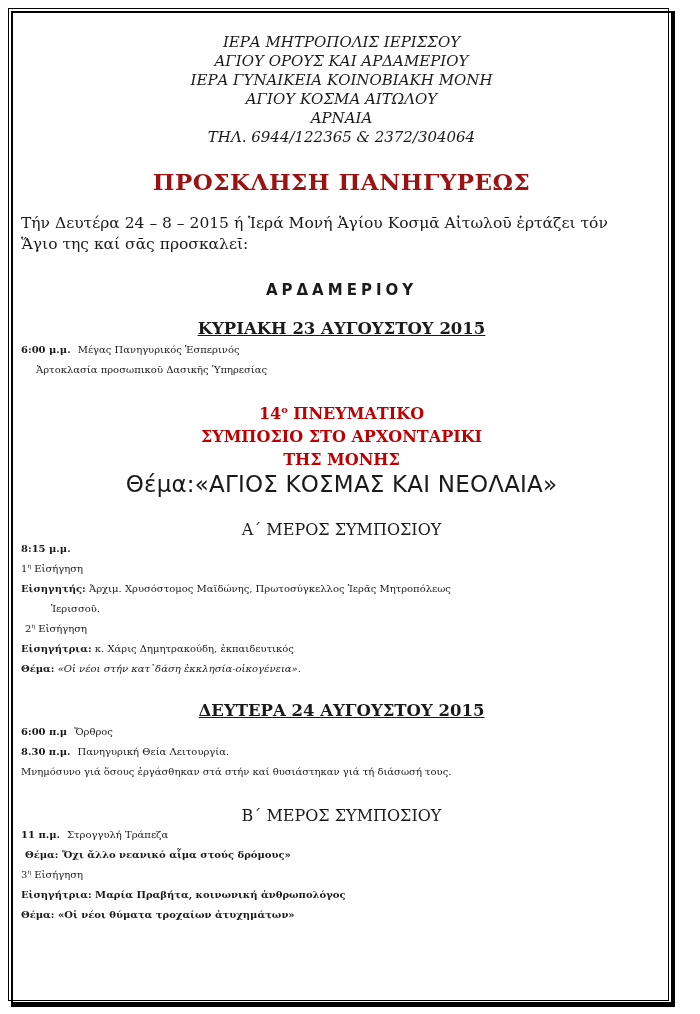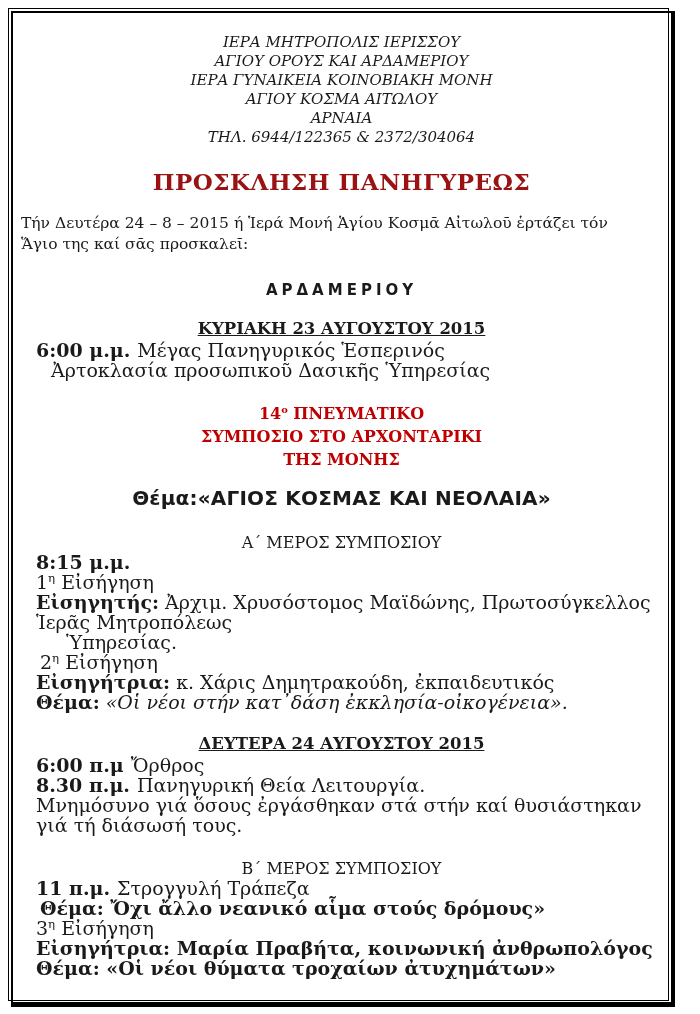--- a/index.html
+++ b/index.html
@@ -36,40 +36,40 @@
     margin-top: 26px; text-align: center;
     font-family: "DejaVu Sans", "Liberation Sans", sans-serif;
     font-weight: bold; font-size: 15px; letter-spacing: 4px;
   }
 
   .day-heading {
     margin-top: 20px; text-align: center;
     font-weight: bold; font-size: 16.5px; text-decoration: underline;
   }
 
-  .line { font-size: 19px; line-height: 20px; margin-left: 15px; }
+  .line { font-size: 10px; line-height: 20px; }
   .time { font-weight: bold; margin-right: 7px; }
   .indent { padding-left: 15px; }
   .lead-space { padding-left: 4px; }
   .cont-line { padding-left: 30px; }
   b.lbl { font-weight: bold; }
   .it { font-style: italic; }
   .bold-line { font-weight: bold; }
 
   .symposium {
     margin-top: 22px; text-align: center;
     color: var(--symposium-red, #c00000);
     font-weight: bold; font-size: 16px; line-height: 23px;
   }
   sup.ord { font-size: 0.62em; line-height: 0; }
 
   .theme-main {
-    margin-top: 15px; text-align: center;
+    text-align: center;
     font-family: "DejaVu Sans", "Liberation Sans", sans-serif;
-    font-weight: bold; font-size: 20px; letter-spacing: 0.2px;
+    font-weight: normal; font-size: 23px; letter-spacing: 0.2px;
   }
 
   .part-heading { margin-top: 23px; text-align: center; font-size: 16px; }
   .mt-a { margin-top: 2px; }
   .mt-day { margin-top: 22px; }
   .mt-b { margin-top: 24px; }
 </style>
 </head>
 <body>
 
@@ -103,21 +103,21 @@
       <div>ΣΥΜΠΟΣΙΟ ΣΤΟ ΑΡΧΟΝΤΑΡΙΚΙ</div>
       <div>ΤΗΣ ΜΟΝΗΣ</div>
     </div>
 
     <div class="theme-main">Θέμα:«ΑΓΙΟΣ ΚΟΣΜΑΣ ΚΑΙ ΝΕΟΛΑΙΑ»</div>
 
     <div class="part-heading">Α΄ ΜΕΡΟΣ ΣΥΜΠΟΣΙΟΥ</div>
     <div class="line"><span class="time">8:15 μ.μ.</span></div>
     <div class="line"><span>1</span><sup class="ord">η</sup><span> Εἰσήγηση</span></div>
     <div class="line"><b class="lbl">Εἰσηγητής:</b><span> Ἀρχιμ. Χρυσόστομος Μαϊδώνης, Πρωτοσύγκελλος Ἱερᾶς Μητροπόλεως</span></div>
-    <div class="line cont-line">Ὑπηρεσίας.</div>
+    <div class="line cont-line">Ἱερισσοῦ.</div>
     <div class="line lead-space"><span>2</span><sup class="ord">η</sup><span> Εἰσήγηση</span></div>
     <div class="line"><b class="lbl">Εἰσηγήτρια:</b><span> κ. Χάρις Δημητρακούδη, ἐκπαιδευτικός</span></div>
     <div class="line"><b class="lbl">Θέμα:</b><span class="it"> «Οἱ νέοι στήν κατ᾽δάση ἐκκλησία-οἰκογένεια».</span></div>
 
     <div class="day-heading mt-day">ΔΕΥΤΕΡΑ 24 ΑΥΓΟΥΣΤΟΥ 2015</div>
     <div class="line mt-a"><span class="time">6:00 π.μ</span><span>Ὄρθρος</span></div>
     <div class="line"><span class="time">8.30 π.μ.</span><span>Πανηγυρική Θεία Λειτουργία.</span></div>
     <div class="line">Μνημόσυνο γιά ὅσους ἐργάσθηκαν στά στήν καί θυσιάστηκαν γιά τή διάσωσή τους.</div>
 
     <div class="part-heading mt-b">Β΄ ΜΕΡΟΣ ΣΥΜΠΟΣΙΟΥ</div>

